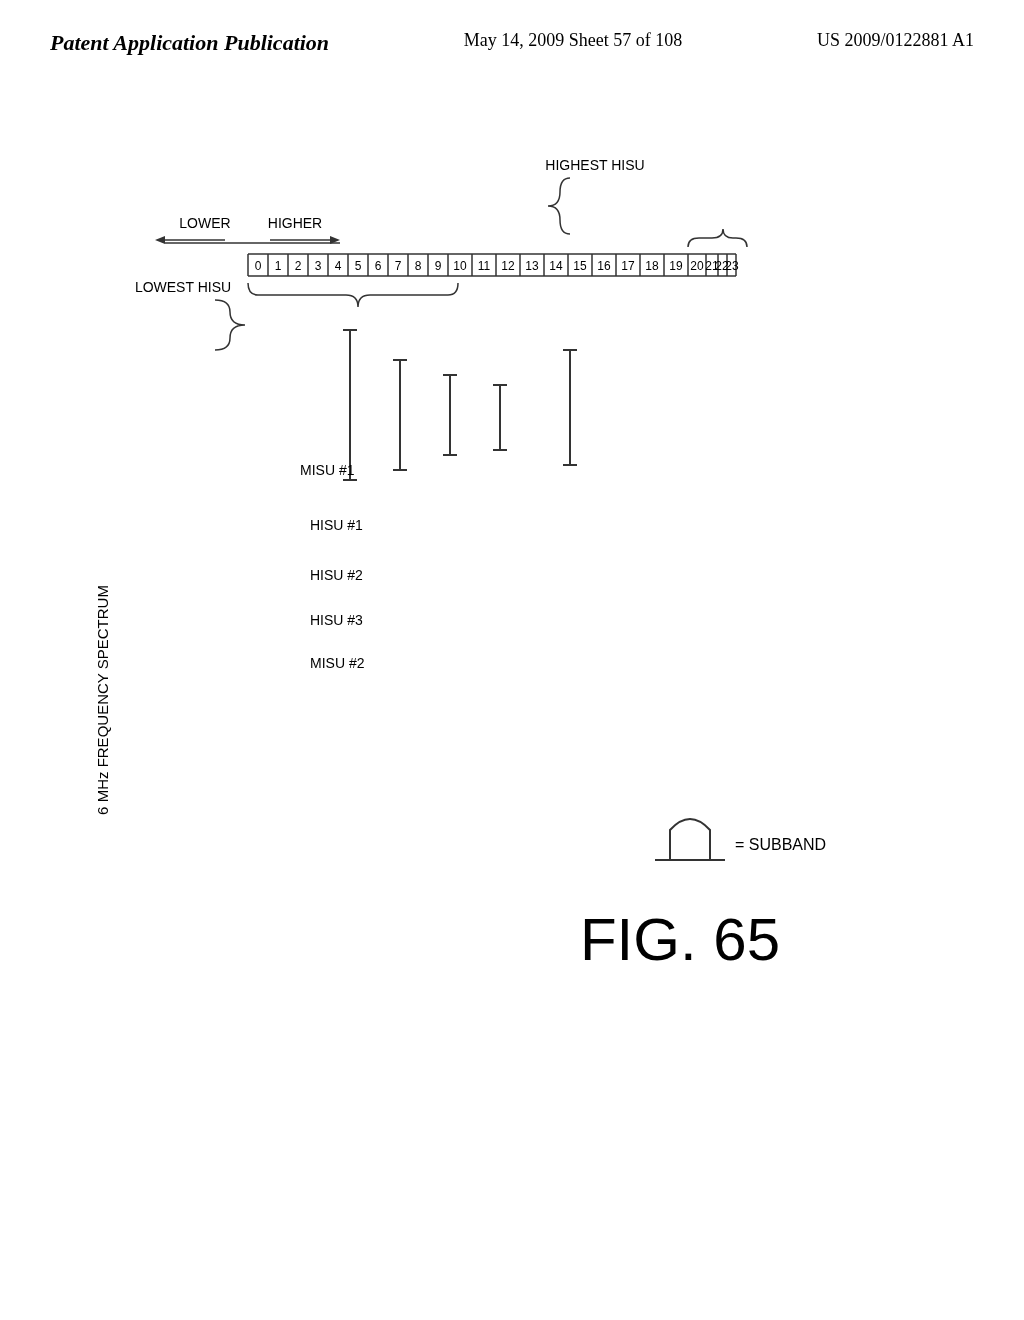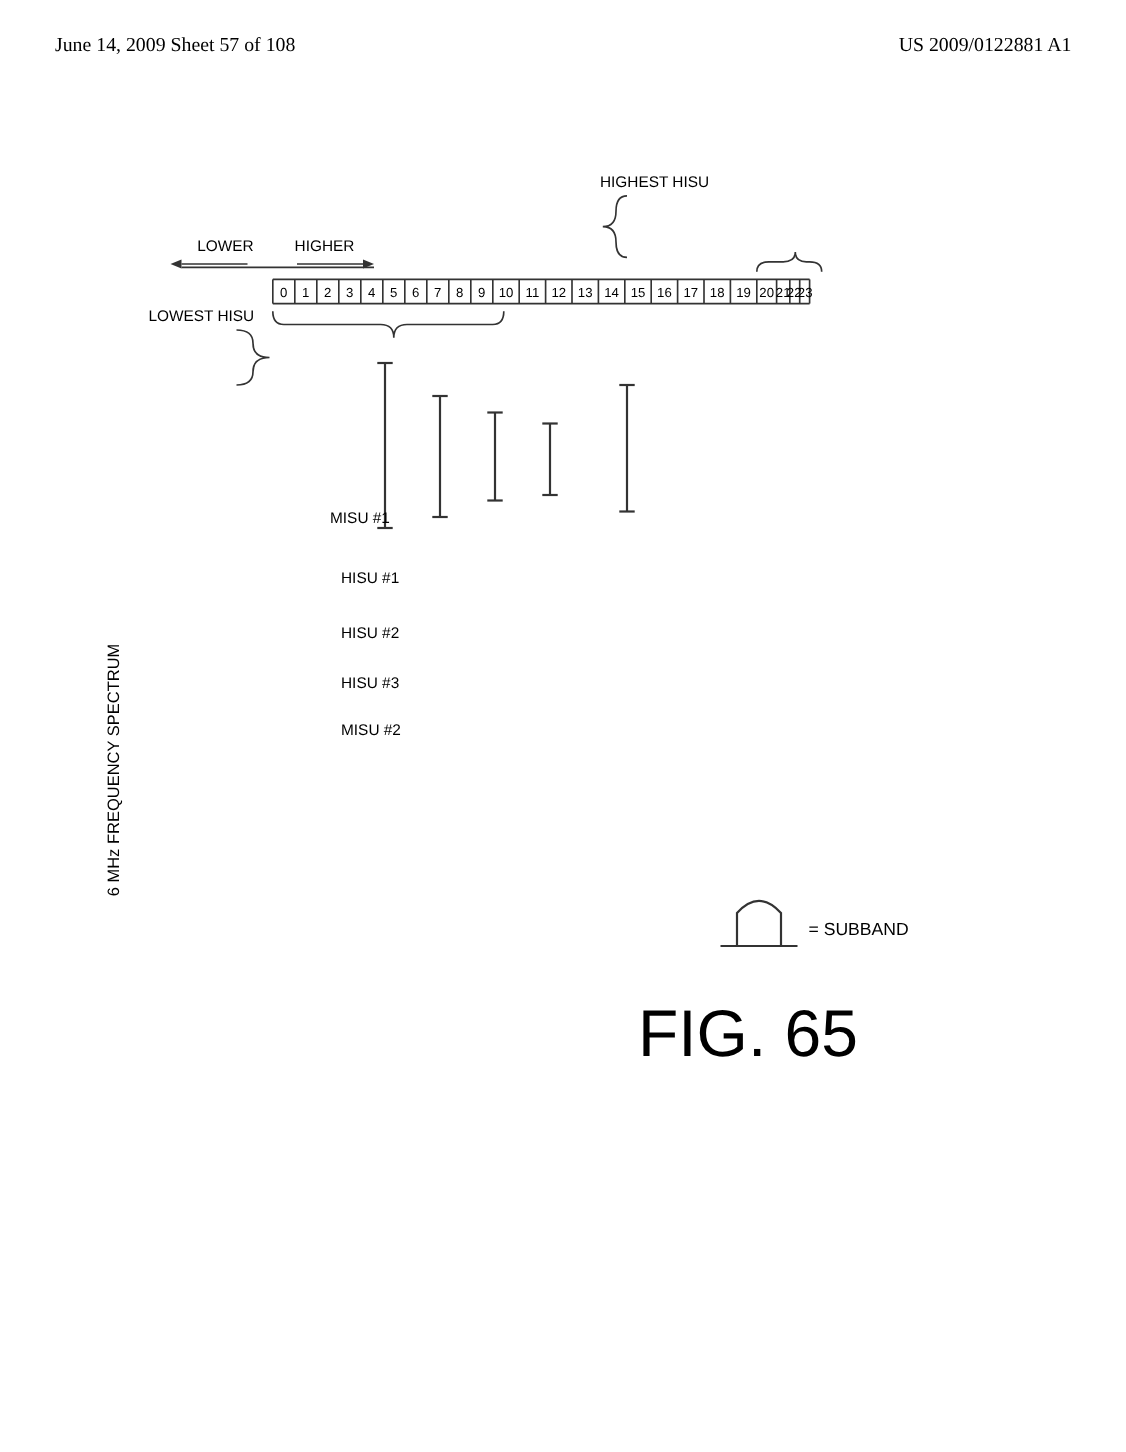--- a/index.html
+++ b/index.html
@@ -41,21 +41,22 @@
       top: 0;
       left: 0;
       width: 100%;
       height: 100%;
     }
   </style>
 </head>
 <body>
 
 <div class="header">
-  <div class="header-center">June 14, 2009  Sheet 57 of 108</div>
+  <div class="header-left">Patent Application Publication</div>
+  <div class="header-center">May 14, 2009  Sheet 57 of 108</div>
   <div class="header-right">US 2009/0122881 A1</div>
 </div>
 
 <svg class="diagram-svg" viewBox="0 0 1024 1320" xmlns="http://www.w3.org/2000/svg">
 
   <text x="108" y="700" font-family="Arial, sans-serif" font-size="15" transform="rotate(-90, 108, 700)" text-anchor="middle">6 MHz FREQUENCY SPECTRUM</text>
 
   <text x="205" y="228" font-family="Arial, sans-serif" font-size="14" text-anchor="middle">LOWER</text>
 
   <line x1="225" y1="240" x2="165" y2="240" stroke="#333" stroke-width="1.5"></line>

